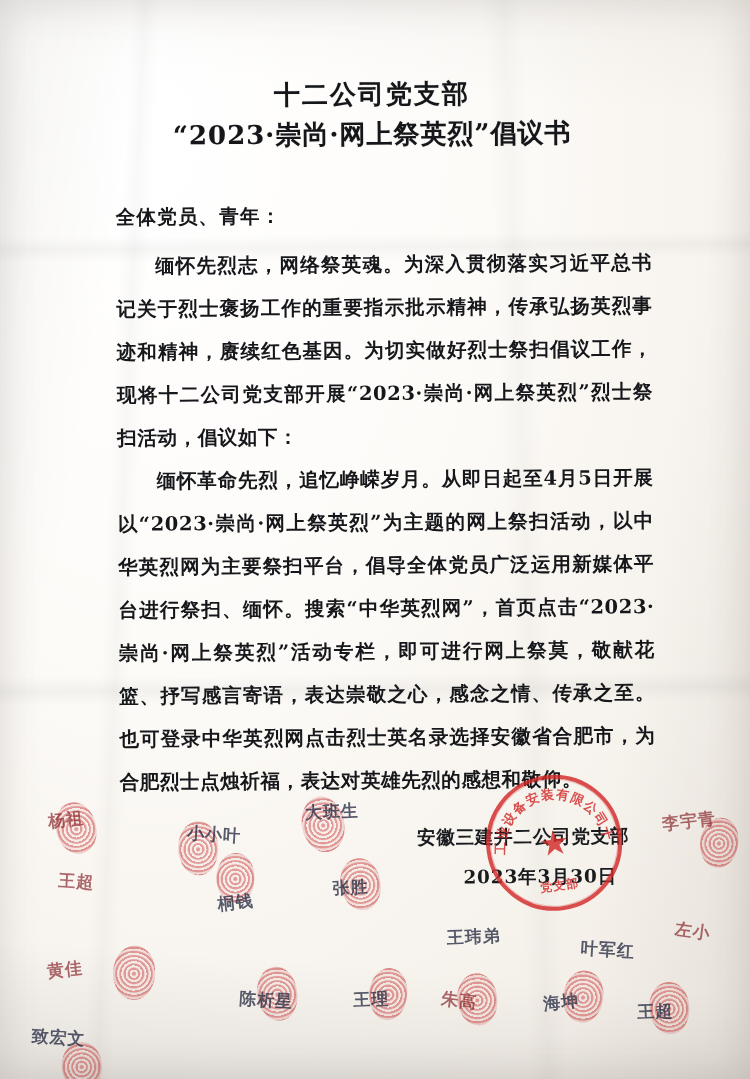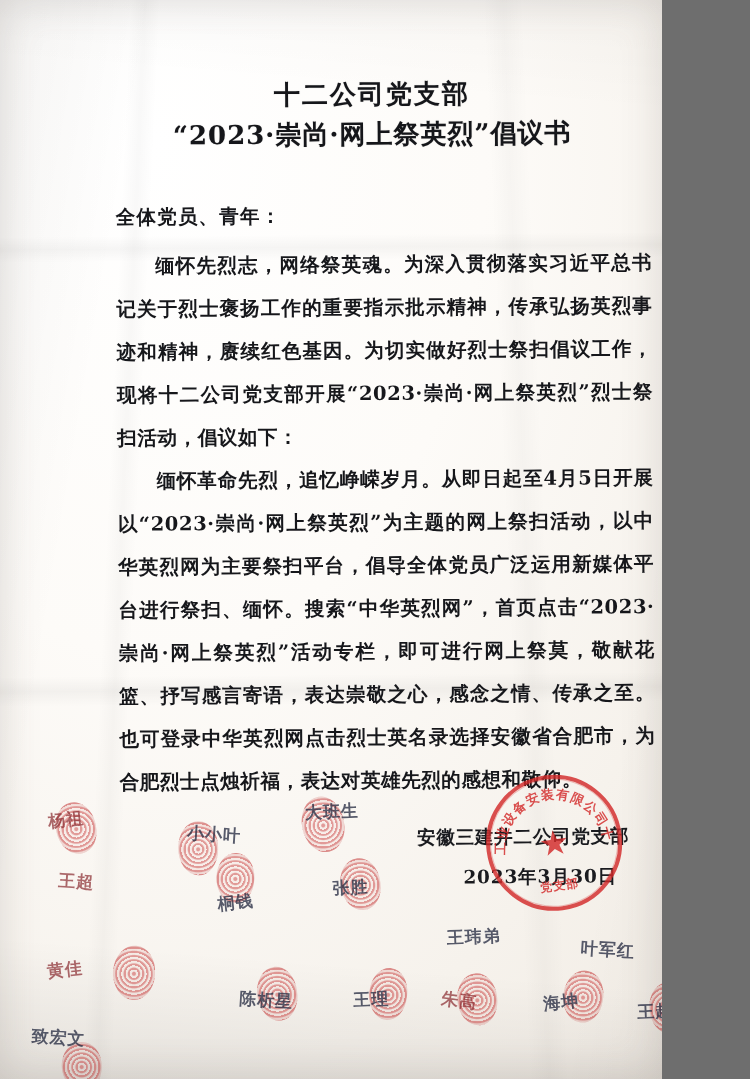--- a/index.html
+++ b/index.html
@@ -9,21 +9,21 @@
   }
   body {
     width: 750px;
     height: 1079px;
     overflow: hidden;
     font-family: "DejaVu Serif", serif;
   }
 
   #page {
     position: relative;
-    width: 662px;
+    width: 750px;
     height: 1079px;
     background: #ffffff;
     overflow: hidden;
   }
 
   
   .paper {
     position: absolute;
     left: -14px;
     top: -16px;

